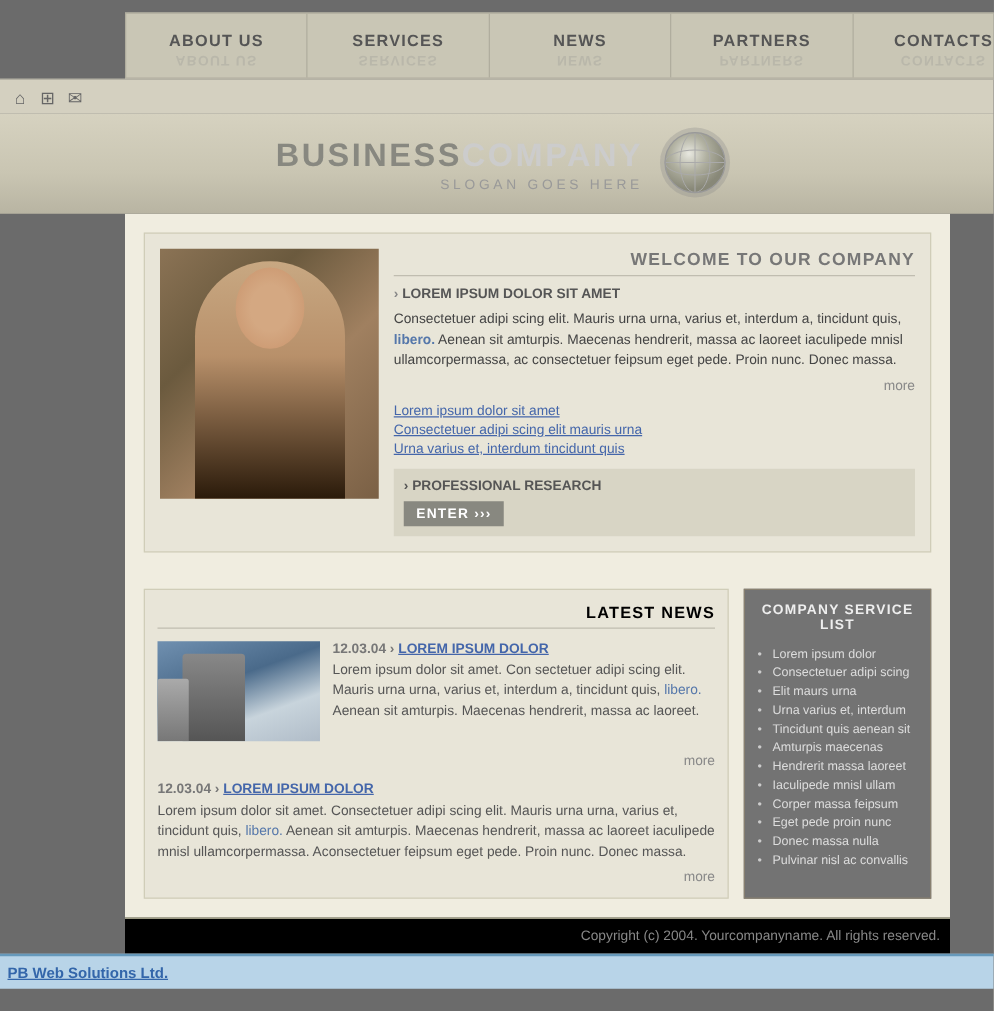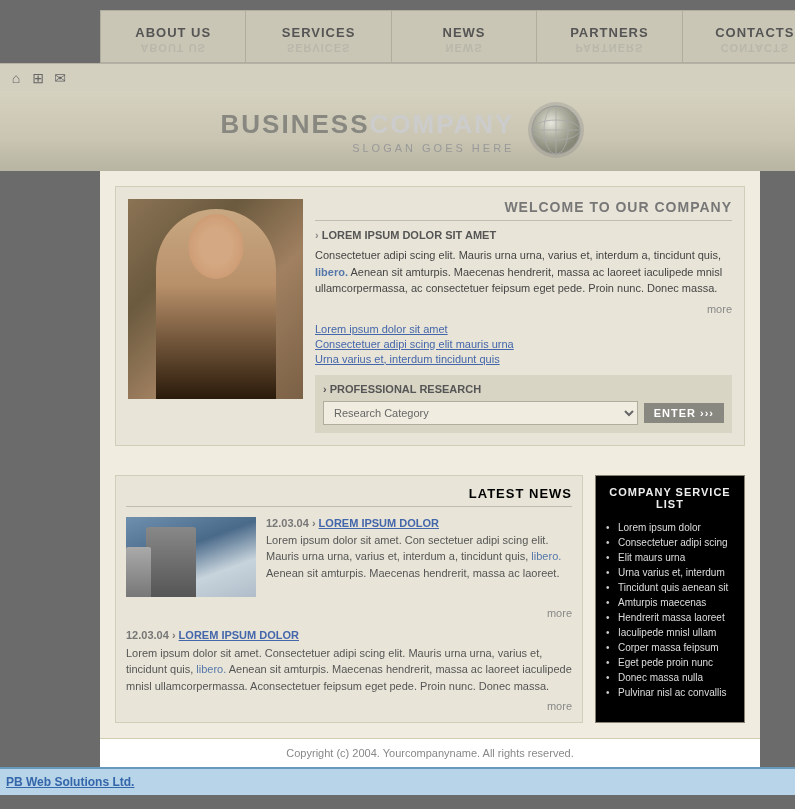--- a/index.html
+++ b/index.html
@@ -385,21 +385,21 @@
     .news-more-bottom {
       text-align: right;
       font-size: 11px;
       color: #888;
       margin-top: 6px;
     }
 
     
     #service-section {
       width: 150px;
-      background: #000000;
+      background: #737373;
       border: 1px solid #888070;
       padding: 10px;
       flex-shrink: 0;
     }
 
     #service-title {
       font-size: 11px;
       font-weight: bold;
       color: #eee;
       text-transform: uppercase;
@@ -424,22 +424,22 @@
     #service-list li::before {
       content: '•';
       position: absolute;
       left: 0;
       color: #ccc;
     }
 
     
     #site-footer {
       width: 100%;
-      background: #ffffff;
-      text-align: center;
+      background: #000000;
+      text-align: right;
       padding: 8px;
       font-size: 11px;
       color: #888;
       border-top: 1px solid #d0cdb0;
     }
 
     
     #bottom-bar {
       width: 100%;
       background: #b8d4e8;
@@ -551,23 +551,20 @@
           </p>
           <div class="read-more">more</div>
           <div class="link-list">
             <a>Lorem ipsum dolor sit amet</a>
             <a>Consectetuer adipi scing elit mauris urna</a>
             <a>Urna varius et, interdum tincidunt quis</a>
           </div>
           <div id="research-section">
             <div id="research-title">PROFESSIONAL RESEARCH</div>
             <div id="research-form">
-              <select id="research-select">
-                <option>Research Category</option>
-              </select>
               <button id="enter-button">ENTER ›››</button>
             </div>
           </div>
         </div>
       </div>
 
       <div id="bottom-section">
 
         <div id="news-section">
           <div id="news-title">LATEST NEWS</div>

